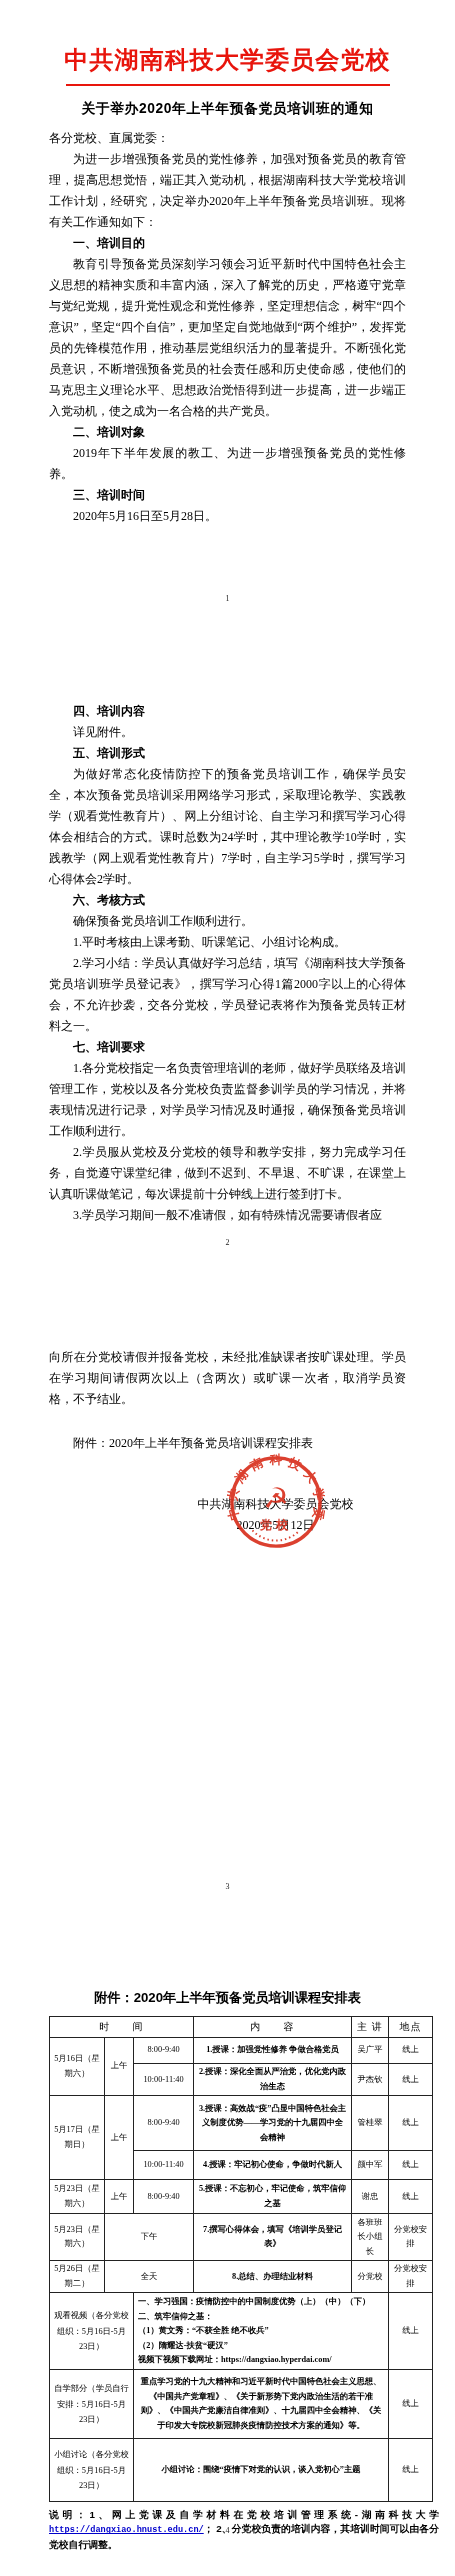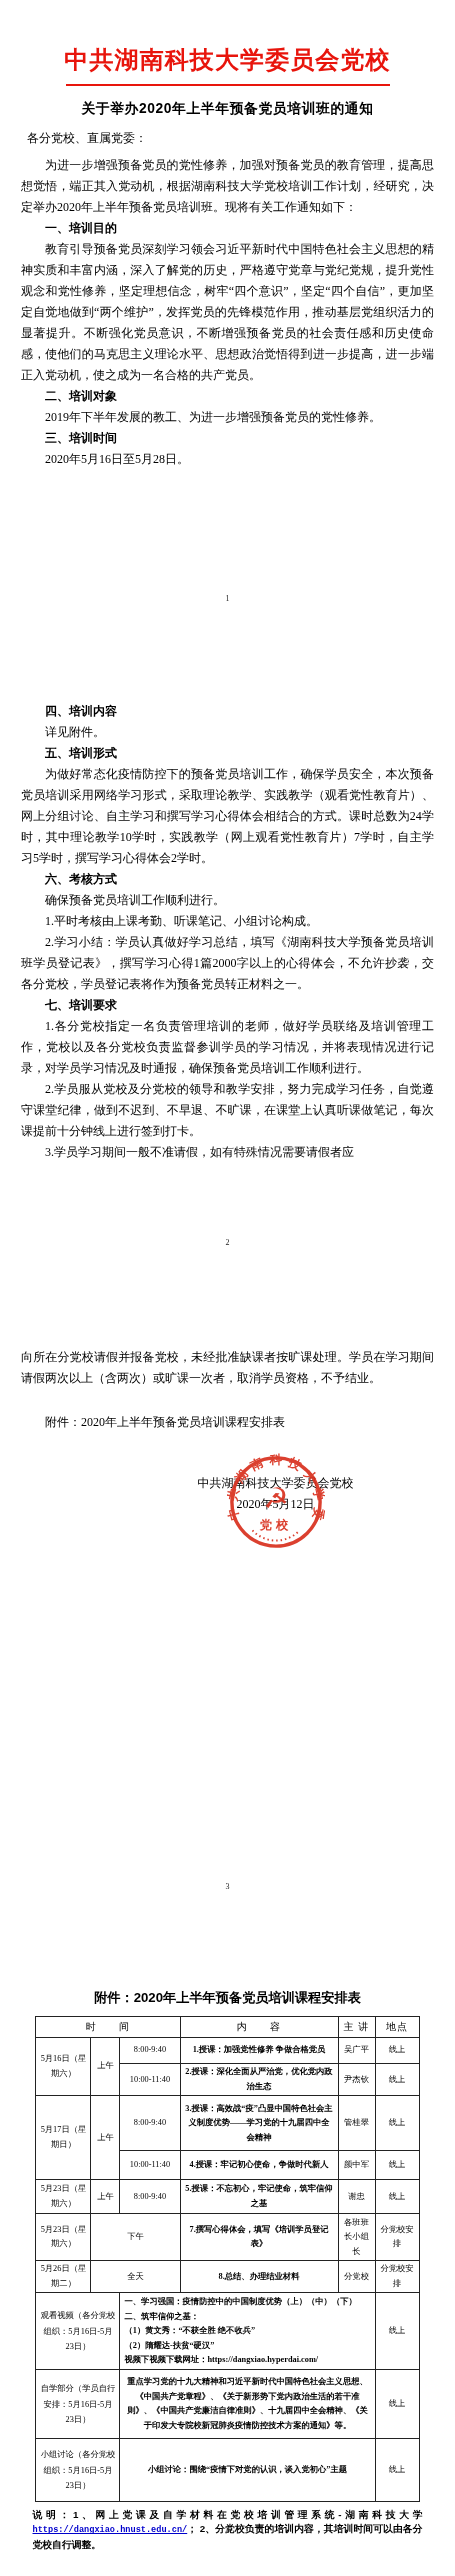--- a/index.html
+++ b/index.html
@@ -1,31 +1,31 @@
 <!DOCTYPE html>
 <html style="font-size:9.2px"><head>
 <meta charset="utf-8">
 <style>
   html,body{margin:0;padding:0;background:#ffffff;}
   body{width:455px;font-family:"Liberation Serif","DejaVu Serif",serif;color:#000;}
-  .page{width:455px;height:644px;box-sizing:border-box;position:relative;overflow:hidden;background:#fff;padding:0 21px;}
+  .page{width:455px;height:644px;box-sizing:border-box;position:relative;overflow:hidden;background:#fff;padding:0 49px;}
 
   
   .org-title{margin:0;padding-top:45px;text-align:center;color:#e8150c;
     font-size:24px;font-weight:bold;letter-spacing:1.1px;line-height:1.25;
     font-family:"Liberation Serif","DejaVu Serif",serif;}
   .red-line{width:324px;margin:9.2px auto 13.8px auto;border-top:2.9px solid #e8150c;}
   .doc-title{margin:0 0 10.3px 0;text-align:center;font-size:13.8px;font-weight:bold;
     font-family:"Liberation Sans","DejaVu Sans",sans-serif;letter-spacing:0.6px;}
 
   
   .para{margin:0;font-size:12px;line-height:21px;text-align:justify;text-indent:2em;}
   .para.bold{font-weight:bold;font-family:"Liberation Sans","DejaVu Sans",sans-serif;}
   .para.no-indent{text-indent:0;}
-  .salutation{margin:6px;font-size:12px;line-height:21px;text-indent:0;}
+  .salutation{margin:0;font-size:12px;line-height:21px;text-indent:0;}
   .attachment-line{margin:23px 0 0 0;font-size:12px;line-height:21px;text-indent:2em;}
 
   .page-num{position:absolute;bottom:41px;left:0;width:100%;text-align:center;
     font-size:8px;color:#222;}
 
   
   .sign-block{margin-top:40px;text-align:center;transform:translateX(48px);
     font-size:12px;line-height:21px;}
   .seal{position:absolute;left:227px;top:165px;opacity:0.92;pointer-events:none;}
 

